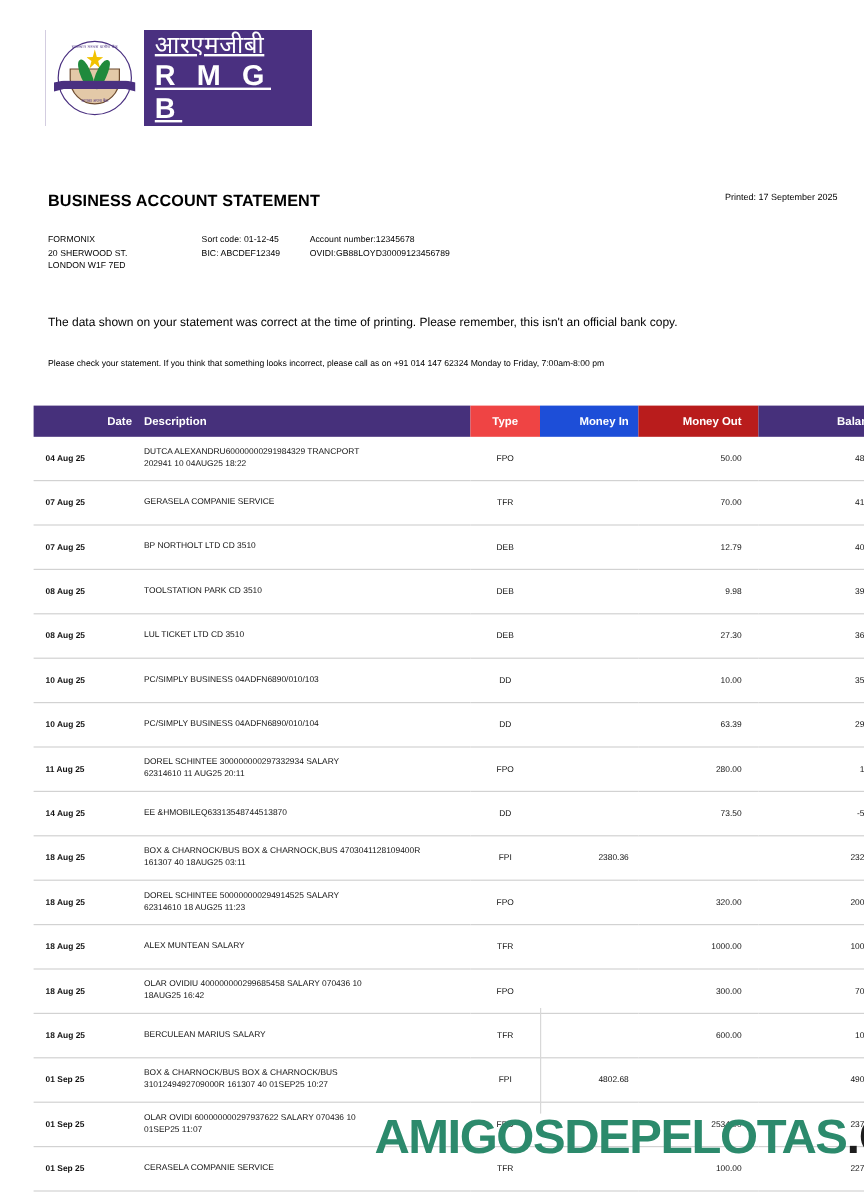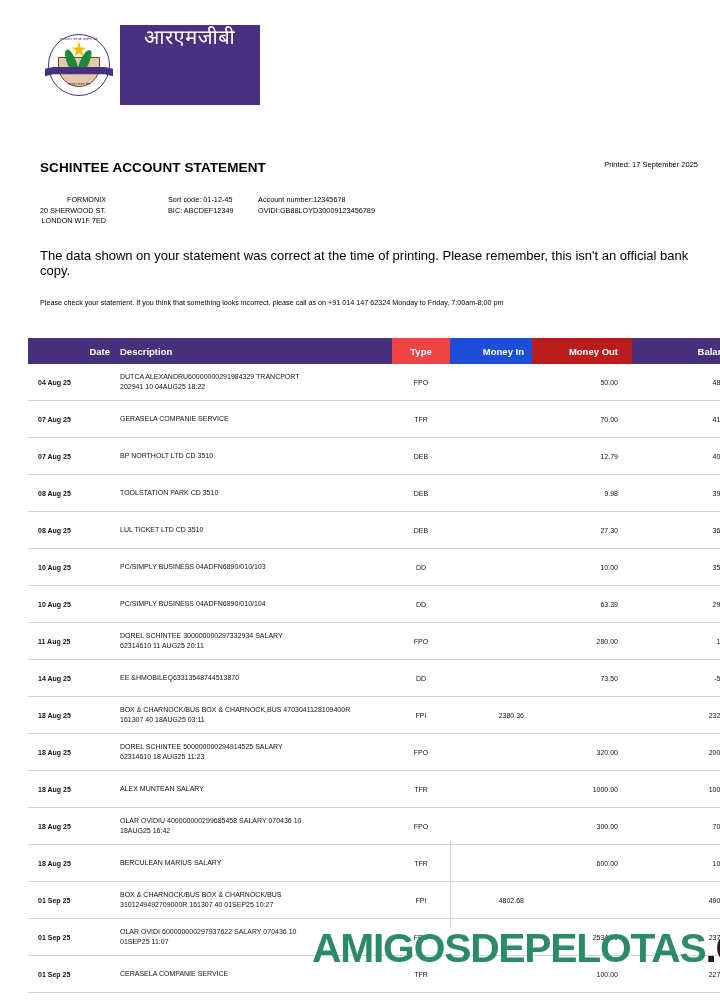--- a/index.html
+++ b/index.html
@@ -97,22 +97,24 @@
     width: 48px;
     font-size: 3.4px;
     color: #4a3080;
     text-align: center;
     white-space: nowrap;
   }
   #logo-words {
     flex: 1;
     display: flex;
     flex-direction: column;
-    padding-left: 24px;
+    justify-content: center;
+    padding-left: 9px;
     color: #ffffff;
+    text-decoration: underline;
   }
   #logo-hindi {
     font-size: 20px;
     line-height: 24px;
     font-weight: 400;
     letter-spacing: .5px;
   }
   #logo-latin {
     font-size: 24px;
     line-height: 27px;
@@ -137,39 +139,38 @@
     text-align: right;
   }
 
   #party-address {
     position: absolute;
     left: 40px;
     top: 195px;
     font-size: 7.2px;
     line-height: 10.5px;
     letter-spacing: .05px;
-    text-align: right;
   }
   #account-details {
     position: absolute;
     left: 168px;
     top: 195px;
     font-size: 7.2px;
     line-height: 10.5px;
     letter-spacing: .05px;
     white-space: nowrap;
   }
   #account-details .pair { display: inline-block; }
   #account-details .pair.first { min-width: 88px; }
 
   #notice-printing {
     position: absolute;
     left: 40px;
-    top: 248px;
-    font-size: 13px;
+    top: 264px;
+    font-size: 10px;
   }
   #notice-contact {
     position: absolute;
     left: 40px;
     top: 298px;
     font-size: 7.2px;
   }
 
   
   #txn-table {
@@ -255,24 +256,25 @@
       <div class="spark"></div>
       <div class="leaf-l"></div>
       <div class="leaf-r"></div>
       <div class="ribbon"></div>
       <div class="toptext">राजस्थान मरुधरा ग्रामीण बैंक</div>
       <div class="bottext">आपका अपना बैंक</div>
     </div>
   </div>
   <div id="logo-words">
     <div id="logo-hindi">आरएमजीबी</div>
+    <div id="logo-latin">R M G B</div>
   </div>
 </div>
 
-<div id="statement-title">SCHINTEE ACCOUNT STATEMENT</div>
+<div id="statement-title">BUSINESS ACCOUNT STATEMENT</div>
 <div id="printed-date">Printed: 17 September 2025</div>
 
 <div id="party-address">
   <div>FORMONIX</div>
   <div>20 SHERWOOD ST.</div>
   <div>LONDON W1F 7ED</div>
 </div>
 
 <div id="account-details">
   <div>

